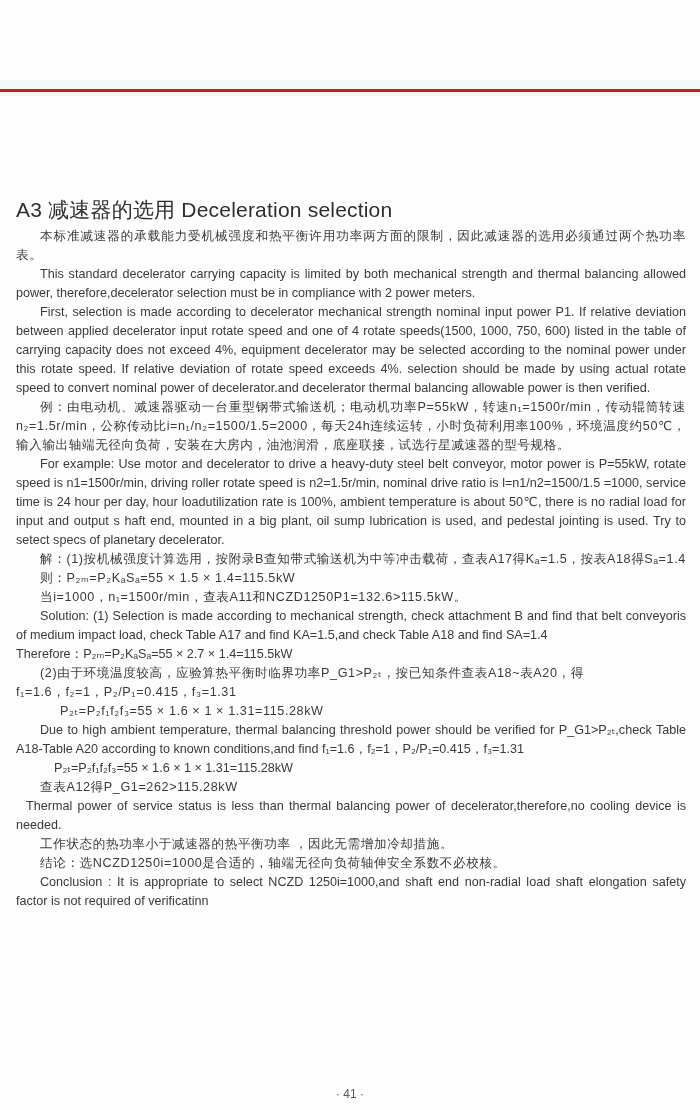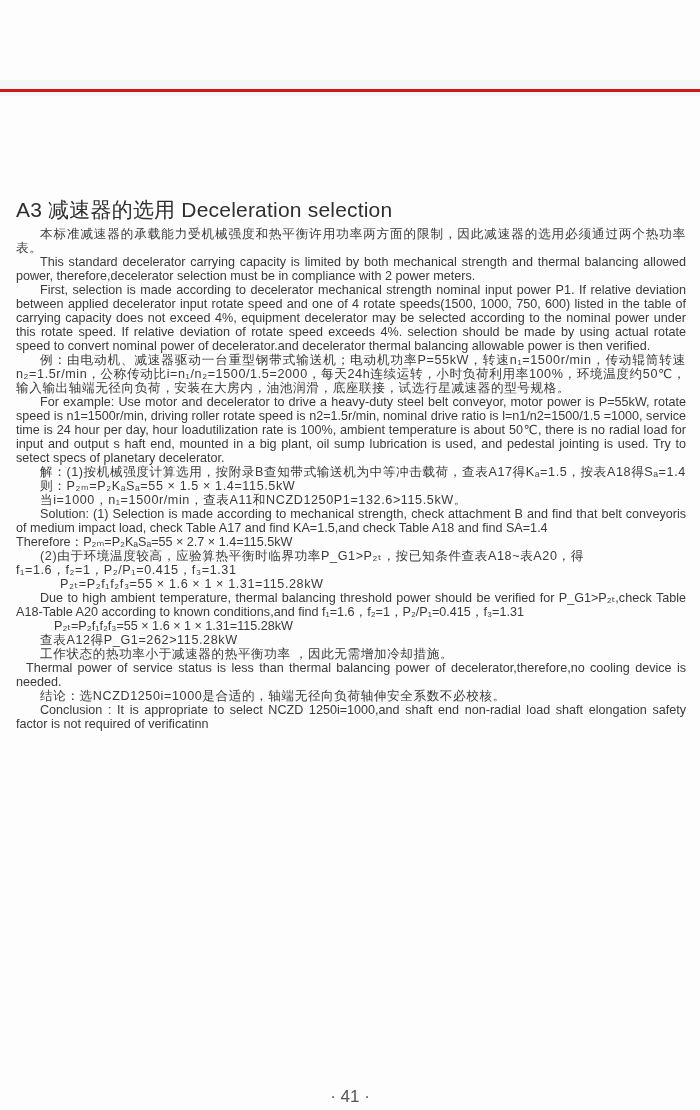--- a/index.html
+++ b/index.html
@@ -4,28 +4,28 @@
 <style>
   html, body { margin: 0; padding: 0; }
   body {
     width: 700px; height: 1110px; background: #fdfdfd; position: relative; overflow: hidden;
     font-family: "Liberation Sans", "DejaVu Sans", sans-serif; color: #3a3a3a;
   }
   .rule-band { position: absolute; left: 0; top: 80px; width: 700px; height: 16px; background: #f3f7f7; }
   .red-rule { position: absolute; left: 0; top: 89px; width: 700px; height: 3px; background: #cc1a1a; }
   .content { position: absolute; left: 16px; top: 196px; width: 670px; }
   .title { font-size: 21px; color: #2e2e2e; margin: 0 0 3px 0; letter-spacing: 0.2px; }
-  .p { font-size: 12.6px; line-height: 14px; margin: 0; text-align: justify; }
+  .p { font-size: 12.6px; line-height: 19px; margin: 0; text-align: justify; }
   .p.cn { letter-spacing: 0.6px; }
   .ind { text-indent: 24px; }
   .ind2 { padding-left: 24px; }
   .ind3 { padding-left: 44px; }
   .ind4 { padding-left: 38px; }
   .ind6 { text-indent: 10px; }
-  .page-num { position: absolute; left: 0; width: 700px; top: 1087px; text-align: center; font-size: 17px; color: #555; }
+  .page-num { position: absolute; left: 0; width: 700px; top: 1087px; text-align: center; font-size: 12px; color: #555; }
 </style>
 </head>
 <body>
 
 <div class="rule-band"></div>
 <div class="red-rule"></div>
 
 <div class="content">
   <div class="title">A3 减速器的选用  Deceleration selection</div>
   <p class="p cn ind">本标准减速器的承载能力受机械强度和热平衡许用功率两方面的限制，因此减速器的选用必须通过两个热功率表。</p>
@@ -37,19 +37,19 @@
   <p class="p cn ind2">则：P₂ₘ=P₂KₐSₐ=55 × 1.5 × 1.4=115.5kW</p>
   <p class="p cn ind2">当i=1000，n₁=1500r/min，查表A11和NCZD1250P1=132.6&gt;115.5kW。</p>
   <p class="p ind">Solution: (1) Selection is made according to mechanical strength, check attachment B and find that belt conveyoris of medium impact load, check Table A17 and find KA=1.5,and check Table A18 and find SA=1.4</p>
   <p class="p">Therefore：P₂ₘ=P₂KₐSₐ=55 × 2.7 × 1.4=115.5kW</p>
   <p class="p cn ind">(2)由于环境温度较高，应验算热平衡时临界功率P_G1&gt;P₂ₜ，按已知条件查表A18~表A20，得</p>
   <p class="p cn">f₁=1.6，f₂=1，P₂/P₁=0.415，f₃=1.31</p>
   <p class="p cn ind3">P₂ₜ=P₂f₁f₂f₃=55 × 1.6 × 1 × 1.31=115.28kW</p>
   <p class="p ind">Due to high ambient temperature, thermal balancing threshold power should be verified for P_G1&gt;P₂ₜ,check Table A18-Table A20 according to known conditions,and find f₁=1.6，f₂=1，P₂/P₁=0.415，f₃=1.31</p>
   <p class="p ind4">P₂ₜ=P₂f₁f₂f₃=55 × 1.6 × 1 × 1.31=115.28kW</p>
   <p class="p cn ind2">查表A12得P_G1=262&gt;115.28kW</p>
+  <p class="p ind6">Thermal power of service status is less than thermal balancing power of decelerator,therefore,no cooling device is needed.</p>
   <p class="p cn ind2">工作状态的热功率小于减速器的热平衡功率 ，因此无需增加冷却措施。</p>
-  <p class="p ind6">Thermal power of service status is less than thermal balancing power of decelerator,therefore,no cooling device is needed.</p>
   <p class="p cn ind2">结论：选NCZD1250i=1000是合适的，轴端无径向负荷轴伸安全系数不必校核。</p>
   <p class="p ind">Conclusion : It is appropriate to select NCZD 1250i=1000,and shaft end non-radial load shaft elongation safety factor is not required of verificatinn</p>
 </div>
 
 <div class="page-num">· 41 ·</div>
 
 </body></html>

